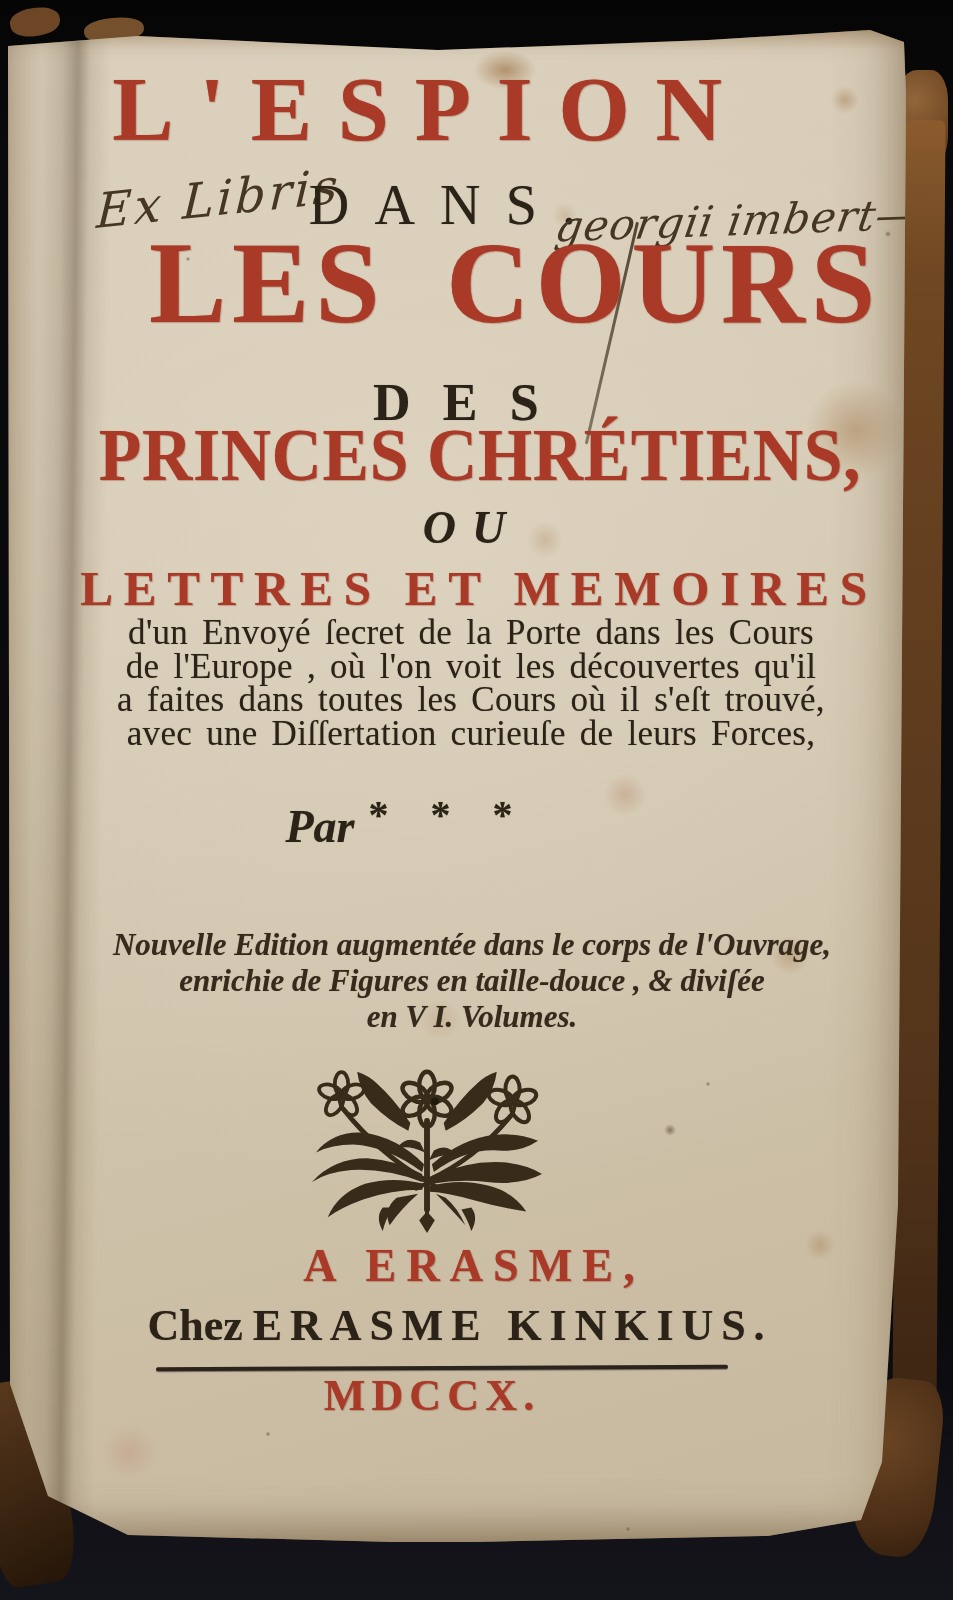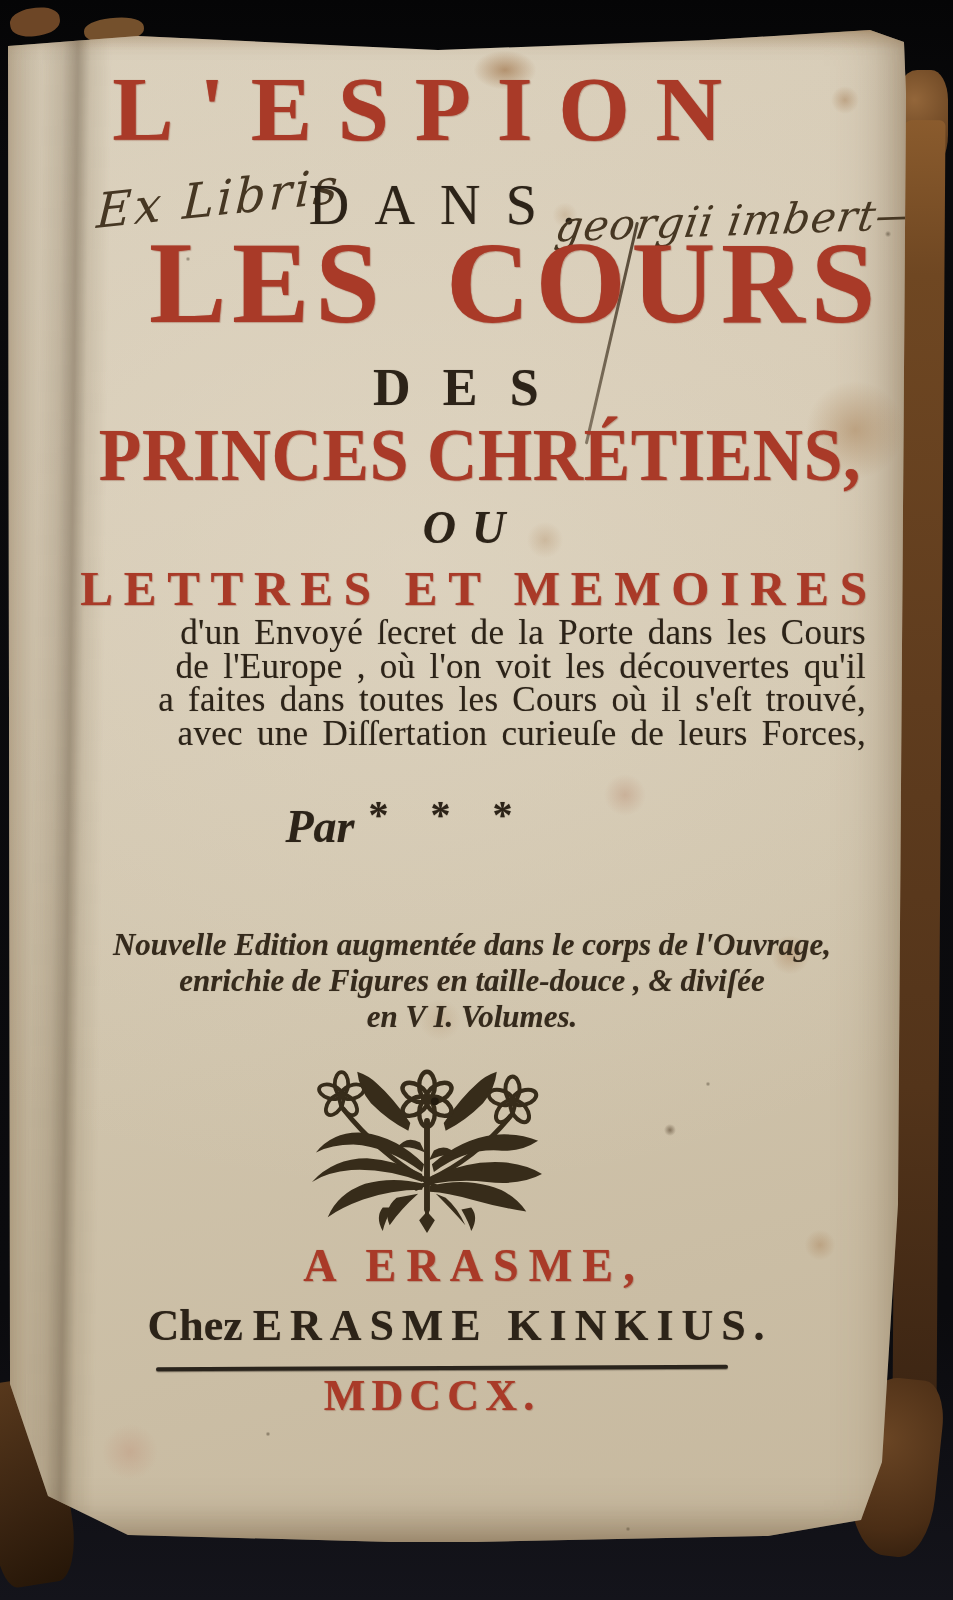--- a/index.html
+++ b/index.html
@@ -61,25 +61,25 @@
     radial-gradient(circle 4px at 880px 210px,rgba(40,30,15,.45),transparent 80%),
     linear-gradient(180deg,rgba(130,85,40,.45) 0px,rgba(130,85,40,.18) 10px,rgba(130,85,40,0) 26px);}
 
   
   .tblock{position:absolute;left:55px;right:25px;text-align:center;white-space:nowrap;}
   .red{color:#a93a28;text-shadow:0 0 1px rgba(150,40,20,.45),1px 1px 1px rgba(120,30,15,.25);}
   .black{color:#2c2318;text-shadow:0 0 1px rgba(44,35,24,.4);}
   .t-espion{top:39px;font-size:92px;font-weight:700;letter-spacing:.28em;transform:translateX(-42px);line-height:1;}
   .t-dans{top:153px;font-size:56px;font-weight:400;letter-spacing:.45em;transform:translateX(-17px);line-height:1;}
   .t-lescours{top:201px;font-size:116px;font-weight:700;letter-spacing:.05em;word-spacing:.22em;line-height:1;text-align:right;}
-  .t-des{top:338px;font-size:52px;font-weight:700;letter-spacing:.62em;line-height:1;}
+  .t-des{top:353px;font-size:52px;font-weight:700;letter-spacing:.62em;line-height:1;}
   .t-princes{top:394px;font-size:74px;font-weight:700;letter-spacing:.01em;transform:translateX(8px) scaleX(.94);line-height:1;}
   .t-ou{top:481px;font-size:46px;font-style:italic;font-weight:700;letter-spacing:.35em;line-height:1;}
   .t-lettres{top:540px;font-size:49px;font-weight:700;letter-spacing:.22em;transform:translateX(7px);line-height:1;}
-  .desc{position:absolute;left:68px;top:592px;width:790px;text-align:right;
+  .desc{position:absolute;left:68px;top:592px;width:790px;text-align:center;
     font-size:35px;line-height:33.5px;letter-spacing:.3px;word-spacing:5px;color:#2c2318;
     text-shadow:0 0 1px rgba(44,35,24,.35);}
   .desc div{white-space:nowrap;}
   .t-par{top:771px;font-size:46px;font-style:italic;font-weight:700;transform:translateX(-65px);line-height:1;}
   .t-par .stars{font-style:normal;font-size:40px;letter-spacing:.4em;vertical-align:14px;padding-left:14px;}
   .t-tome{top:835px;font-size:46px;font-weight:700;letter-spacing:.18em;transform:translateX(8px);line-height:1;}
   .t-edition{top:903px;font-size:31px;font-style:italic;font-weight:700;line-height:36px;white-space:normal;color:#352a1c;
     text-shadow:0 0 1px rgba(53,42,28,.35);}
   .t-cologne{top:1219px;font-size:46px;font-weight:700;letter-spacing:.22em;transform:translateX(2px);line-height:1;}
   .t-chez{top:1280px;font-size:44px;font-weight:700;transform:translateX(-12px);line-height:1;}

